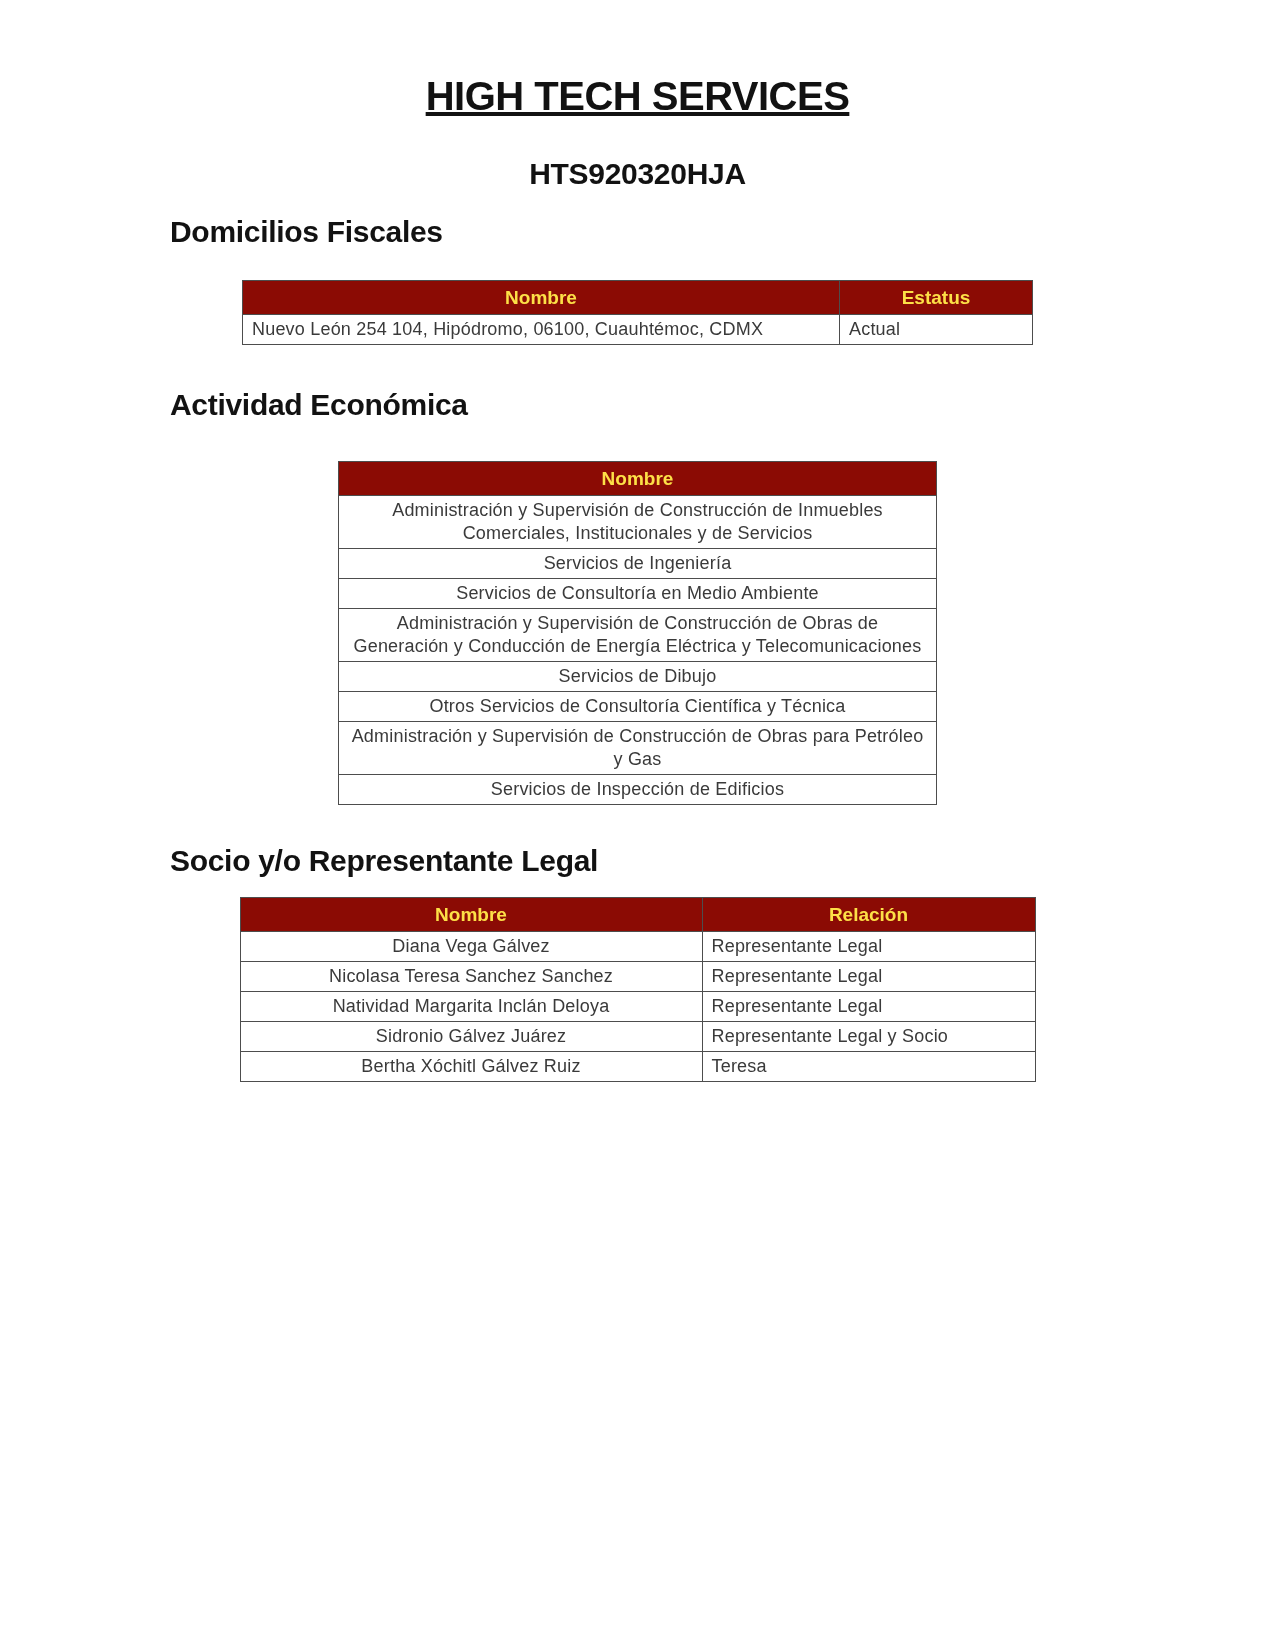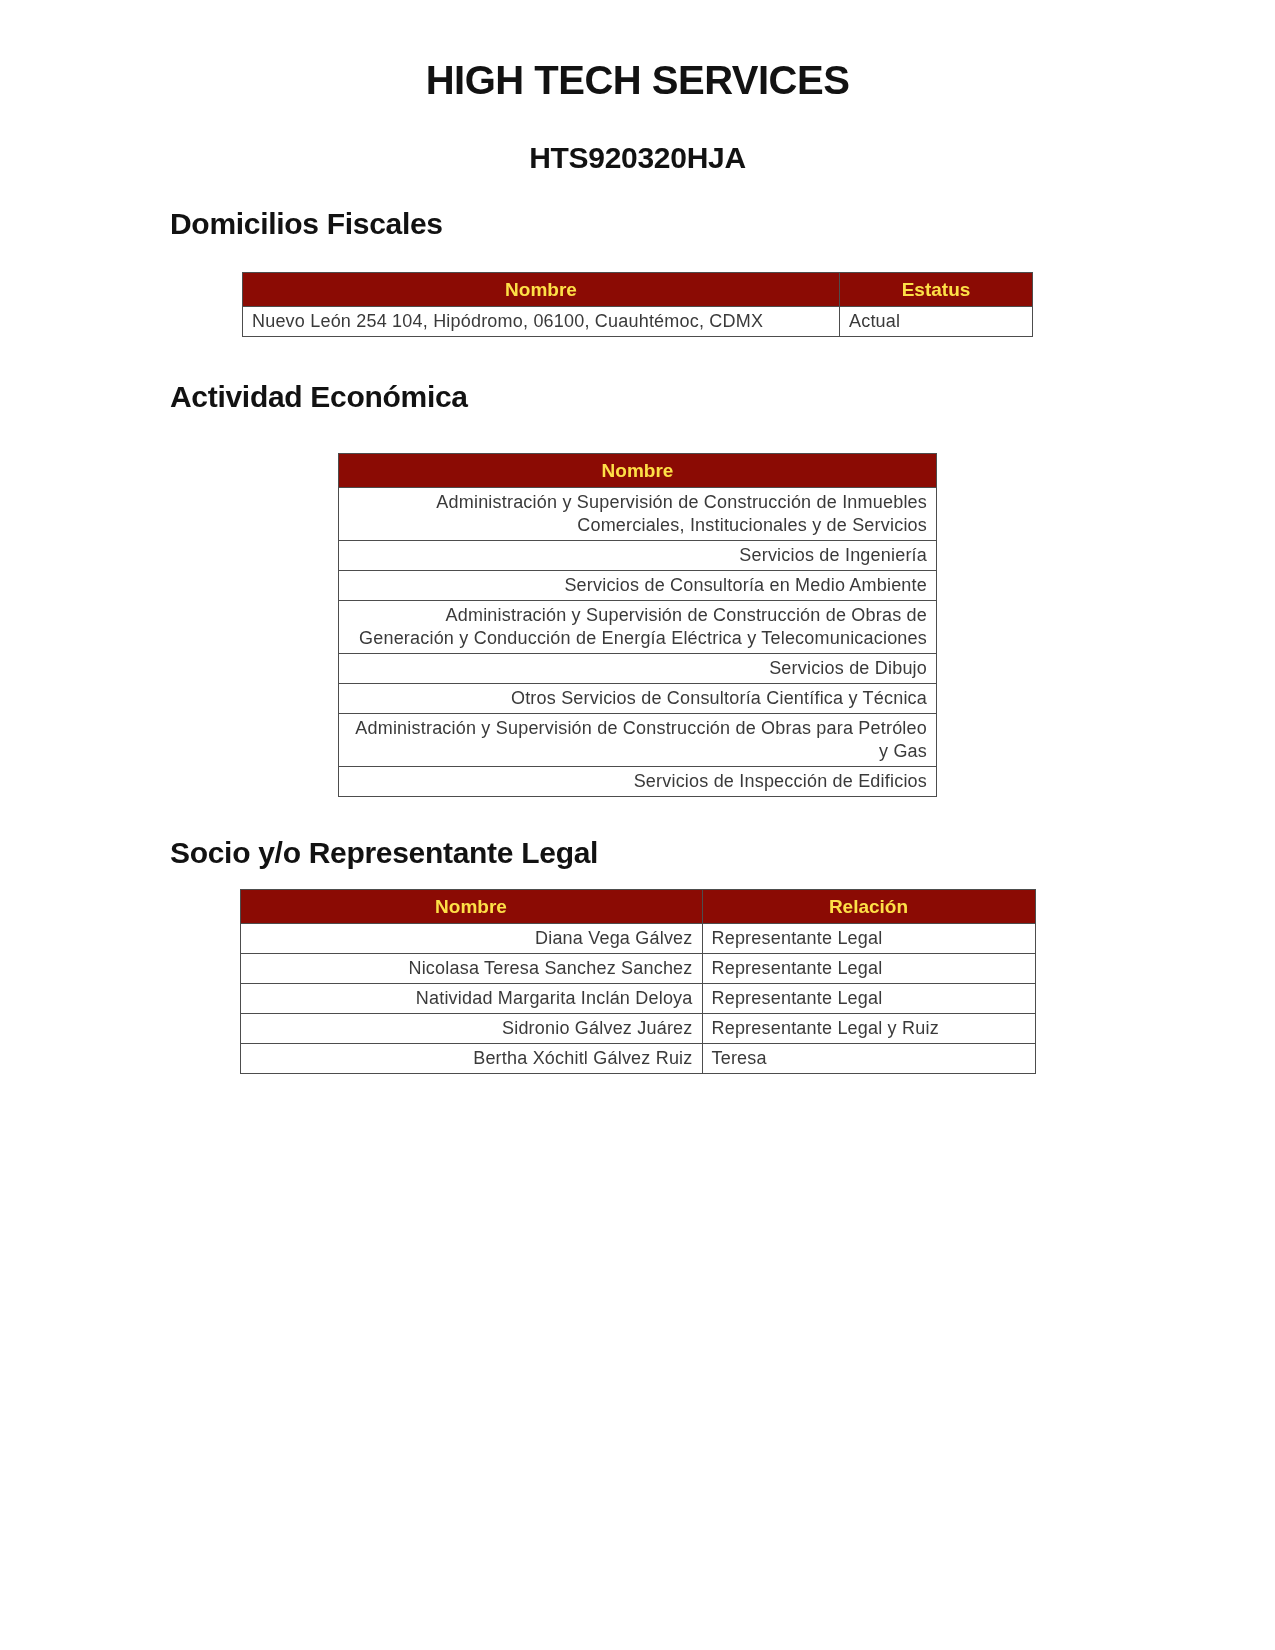--- a/index.html
+++ b/index.html
@@ -4,36 +4,36 @@
 <style>
   html,body { margin:0; padding:0; background:#ffffff; }
   body {
     width:1275px; height:1650px;
     font-family:"Liberation Sans", sans-serif;
     color:#3a3a3a;
   }
   .page { position:relative; width:1275px; height:1650px; background:#ffffff; overflow:hidden; }
 
   .doc-title {
-    margin:0; padding-top:56px;
+    margin:0; padding-top:72px;
     text-align:center;
     font-size:40px; line-height:48px; font-weight:bold;
-    letter-spacing:-0.5px; color:#121212;
+    letter-spacing:-0.5px; color:#121212;text-decoration:underline;
   }
   .doc-subtitle {
     margin:36px 0 0; text-align:center;
     font-size:30px; line-height:36px; font-weight:bold;
     letter-spacing:-0.3px; color:#121212;
   }
   .section-heading {
     margin:0 0 0 170px;
     font-size:30px; line-height:40px; font-weight:bold;
     letter-spacing:-0.3px; color:#121212;
   }
-  #sec-domicilios .section-heading { margin-top:28px; }
+  #sec-domicilios .section-heading { margin-top:20px; }
   #sec-actividad  .section-heading { margin-top:40px; }
   #sec-socios     .section-heading { margin-top:36px; }
 
   table { border-collapse:collapse; margin:0 auto; table-layout:fixed; background:#ffffff; }
   #sec-domicilios table { margin-top:28px; width:790px; }
   #sec-actividad  table { margin-top:36px; width:598px; }
   #sec-socios     table { margin-top:16px; width:795px; }
 
   th {
     background:#8b0b04; color:#fde047;
@@ -43,21 +43,21 @@
   }
   td {
     font-size:18px; line-height:23px;
     padding:3px 9px; height:23px;
     border:1.5px solid #4d4d4d;
     vertical-align:middle; color:#3a3a3a;
     letter-spacing:0.2px;
     overflow-wrap:break-word;
   }
   td.center { text-align:left; }
-  td.left   { text-align:right; }
+  td.left   { text-align:center; }
 </style>
 </head>
 <body>
 
 <div class="page">
 
   <h1 class="doc-title">HIGH TECH SERVICES</h1>
   <div class="doc-subtitle">HTS920320HJA</div>
 
   <section id="sec-domicilios">
@@ -143,21 +143,21 @@
         <tr>
           <td class="left">Nicolasa Teresa Sanchez Sanchez</td>
           <td class="center">Representante Legal</td>
         </tr>
         <tr>
           <td class="left">Natividad Margarita Inclán Deloya</td>
           <td class="center">Representante Legal</td>
         </tr>
         <tr>
           <td class="left">Sidronio Gálvez Juárez</td>
-          <td class="center">Representante Legal y Ruiz</td>
+          <td class="center">Representante Legal y Socio</td>
         </tr>
         <tr>
           <td class="left">Bertha Xóchitl Gálvez Ruiz</td>
           <td class="center">Teresa</td>
         </tr>
       </tbody>
     </table>
   </section>
 
 </div>

